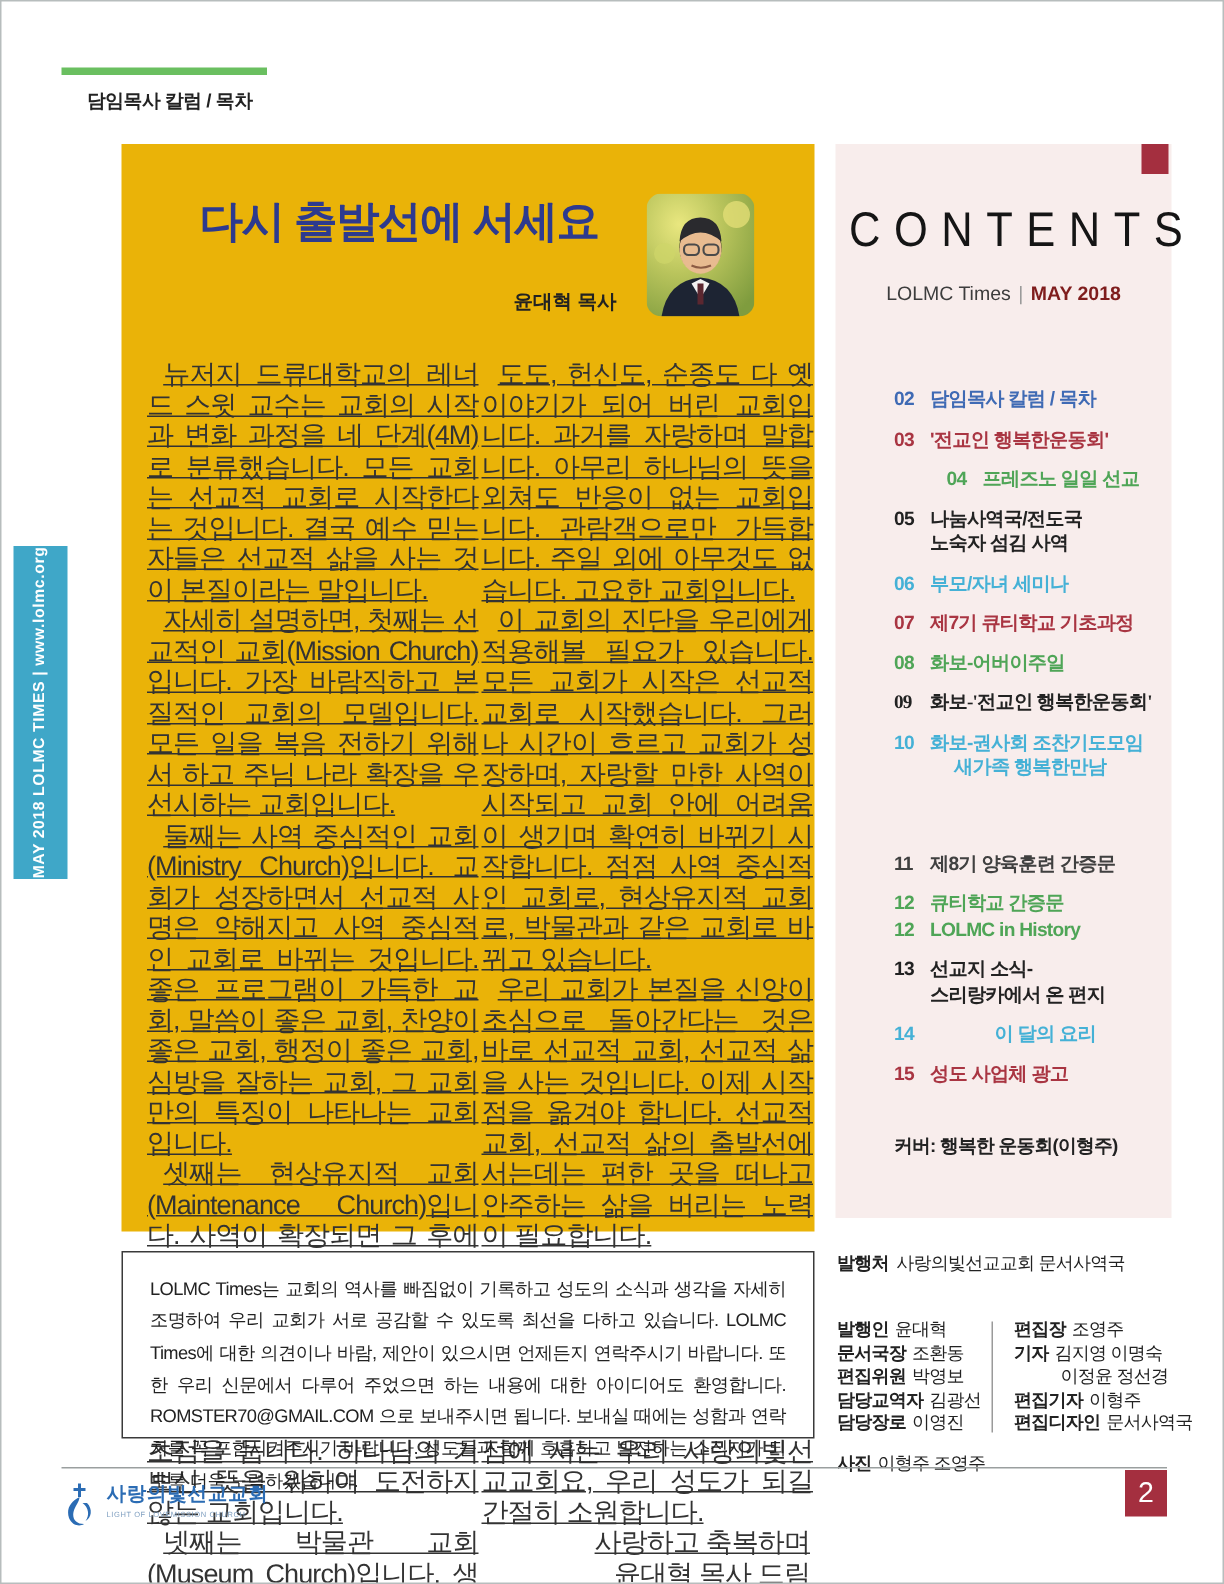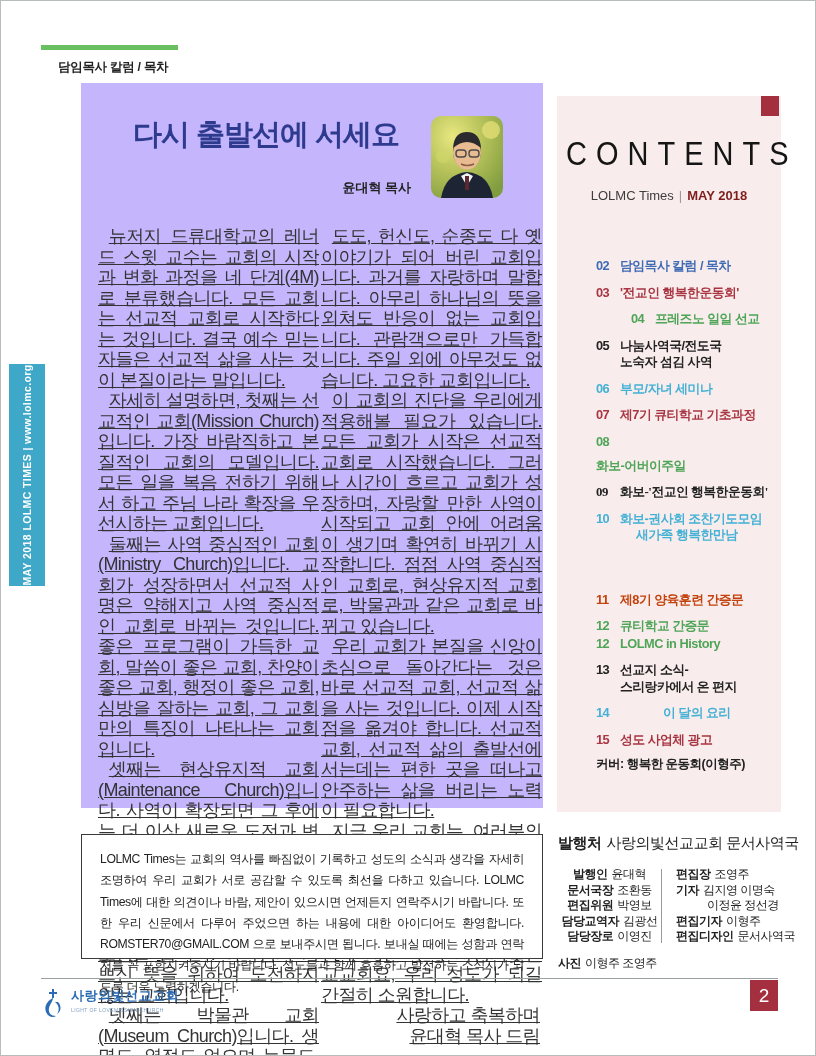--- a/index.html
+++ b/index.html
@@ -17,21 +17,21 @@
   .sidebar-tab {
     position:absolute; left:8px; top:363px; width:36px; height:222px;
     background:#3fa7c8; display:flex; align-items:center; justify-content:center; overflow:visible;
   }
   .sidebar-tab .v-text {
     transform:rotate(-90deg); white-space:nowrap; color:#fff;
     font-size:10.5px; font-weight:bold; letter-spacing:0.4px;
   }
 
   
-  .article-box { position:absolute; left:80px; top:82px; width:462px; height:725px; background:#c4b5fd; }
+  .article-box { position:absolute; left:80px; top:95px; width:462px; height:725px; background:#eab308; }
   .article-title {
     position:absolute; left:20px; top:32px; width:330px; text-align:center;
     font-size:29px; font-weight:bold; color:#2d3a8e; letter-spacing:-1px;
   }
   .article-author { position:absolute; left:190px; top:96px; width:140px; text-align:right; font-size:13px; font-weight:bold; color:#222; }
   .pastor-photo { position:absolute; left:350px; top:33px; width:72px; height:82px; border-radius:10px; overflow:hidden; }
   .col { position:absolute; top:143px; width:221px; font-size:18px; line-height:20.5px; color:#333;
          text-align:justify; letter-spacing:-0.6px;text-decoration:underline; }
   .col-left { left:17px; }
   .col-right { left:240px; }
@@ -62,25 +62,25 @@
 
   
   .about-box {
     position:absolute; left:80px; top:833px; width:462px; height:125px;
     border:1px solid #3a3a3a; background:#fff; padding:14px 18px 0 18px;
   }
   .about-box p { font-size:12.2px; line-height:21.3px; color:#222; text-align:justify; letter-spacing:-0.4px; }
 
   
   .publisher { position:absolute; left:557px; top:833px; width:250px; font-size:12px; color:#222; letter-spacing:-0.5px; }
-  .pub-line { font-size:15px; margin-bottom:14px; }
+  .pub-line { font-size:12px; margin-bottom:28px; }
   .pub-line .role { font-weight:bold; margin-right:5px; }
   .staff-wrap { display:flex; }
   .staff-col { line-height:15.5px; }
-  .staff-col.left { width:103px;text-align:center; }
+  .staff-col.left { width:103px; }
   .staff-divider { width:1px; background:#9a9a9a; margin:2px 8px 2px 0; }
   .staff-col.right { flex:1; padding-left:6px; }
   .staff-row .role { font-weight:bold; margin-right:4px; }
   .staff-row.indent { padding-left:31px; }
   .photo-credit { margin-top:10px; }
   .photo-credit .role { font-weight:bold; margin-right:4px; }
 
   
   .footer-rule { position:absolute; left:40px; top:977px; width:737px; height:1px; background:#9a9f9f; }
   .logo { position:absolute; left:40px; top:986px; display:flex; align-items:flex-start; }
@@ -185,40 +185,40 @@
           <span class="toc-label">
             <span class="toc-line">부모/자녀 세미나</span>
           </span>
         </div>
         <div class="toc-item" style="color: rgb(169, 53, 66);">
           <span class="toc-num">07</span>
           <span class="toc-label">
             <span class="toc-line">제7기 큐티학교 기초과정</span>
           </span>
         </div>
-        <div class="toc-item" style="color: rgb(79, 165, 87); flex-direction: column;">
+        <div class="toc-item" style="color: rgb(79, 165, 87);">
           <span class="toc-num">08</span>
           <span class="toc-label">
             <span class="toc-line">화보-어버이주일</span>
           </span>
         </div>
         <div class="toc-item" style="color: rgb(34, 34, 34); font-family: Liberation Serif, serif;">
           <span class="toc-num">09</span>
           <span class="toc-label">
             <span class="toc-line">화보-'전교인 행복한운동회'</span>
           </span>
         </div>
         <div class="toc-item" style="color: rgb(69, 177, 214);">
           <span class="toc-num">10</span>
           <span class="toc-label">
             <span class="toc-line">화보-권사회 조찬기도모임</span>
             <span class="toc-line extra">새가족 행복한만남</span>
           </span>
         </div>
-        <div class="toc-item" style="color: #c2410c; margin-top: 48px;">
+        <div class="toc-item" style="color: #404040; margin-top: 48px;">
           <span class="toc-num">11</span>
           <span class="toc-label">
             <span class="toc-line">제8기 양육훈련 간증문</span>
           </span>
         </div>
         <div class="toc-item" style="color: rgb(79, 165, 87);">
           <span class="toc-num">12</span>
           <span class="toc-label">
             <span class="toc-line">큐티학교 간증문</span>
           </span>

